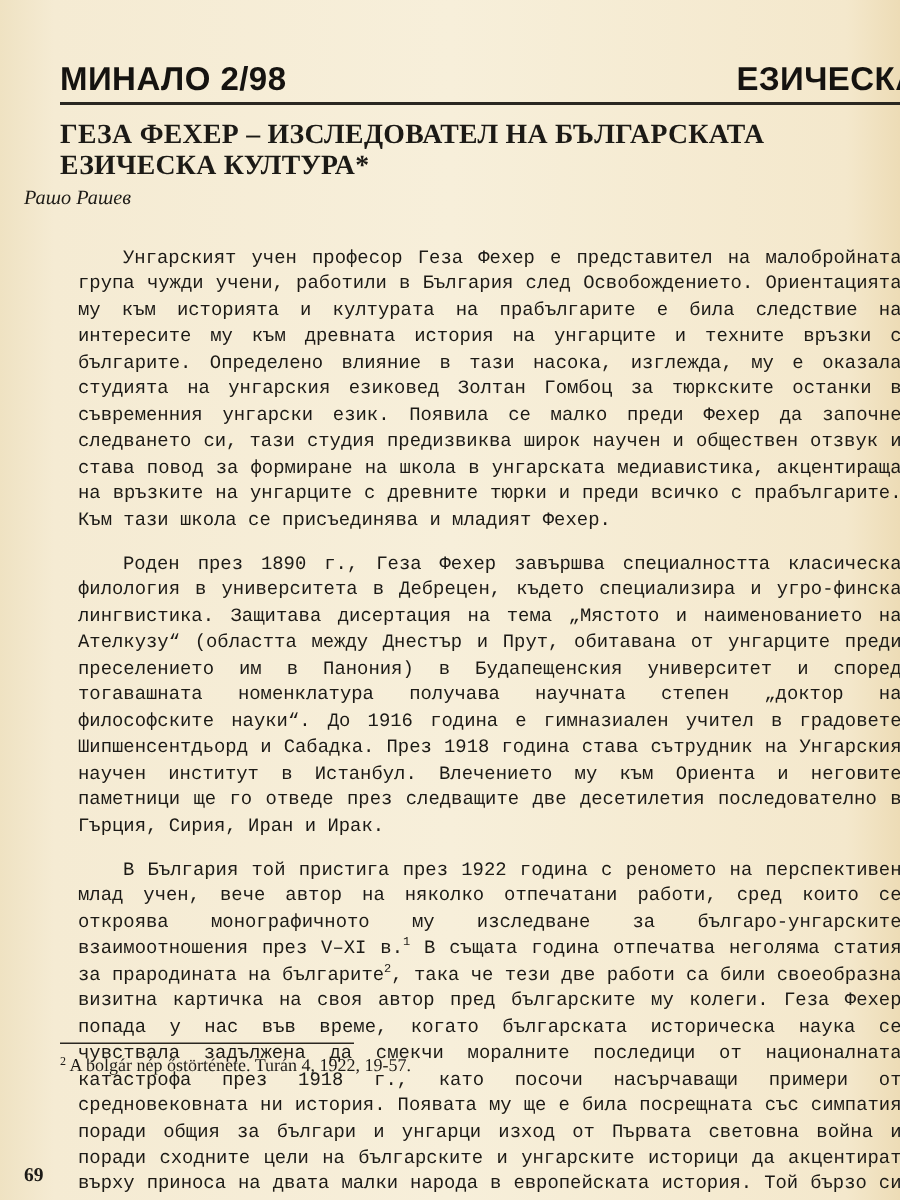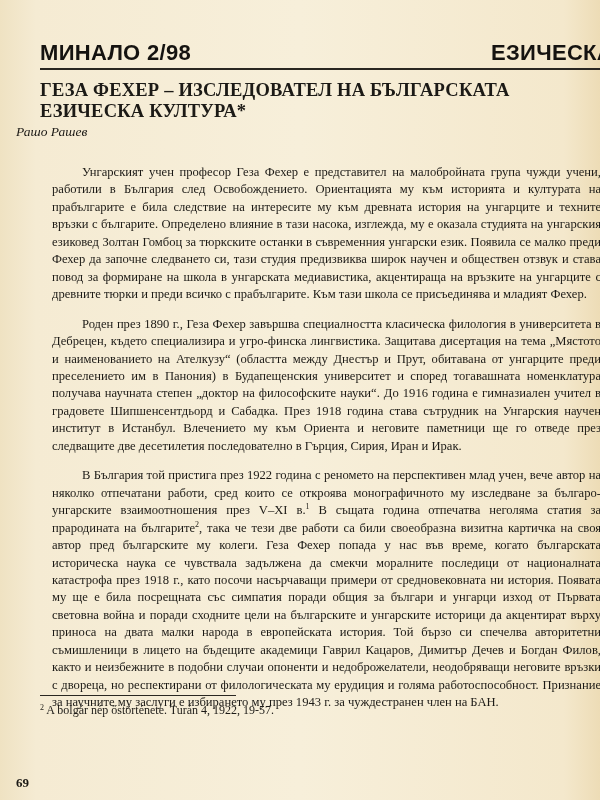--- a/index.html
+++ b/index.html
@@ -6,21 +6,21 @@
   body{width:600px;height:800px;overflow:hidden;background:#f3e9cf;
     background:linear-gradient(90deg,#efe2c2 0%,#f5ebd3 6%,#f7efda 50%,#f4e8cc 94%,#eddcb6 100%);
     font-family:"Liberation Serif","DejaVu Serif",serif;color:#1c1a16;position:relative;}
   .page{position:absolute;left:16px;top:0;width:600px;height:800px;padding-left:20px;}
   .header{position:absolute;left:24px;right:23px;top:40px;height:26px;display:flex;justify-content:space-between;align-items:flex-end;
     font-family:"Liberation Sans","DejaVu Sans",sans-serif;font-weight:bold;font-size:22px;letter-spacing:0.3px;color:#151310;}
   .header-rule{position:absolute;left:24px;right:23px;top:68px;height:0;border-top:2px solid #2a2721;}
   .title{position:absolute;left:24px;right:23px;top:80px;font-weight:bold;font-size:18.5px;line-height:21px;letter-spacing:0.2px;}
   .author{position:absolute;left:0;right:0;top:124px;text-align:left;font-style:italic;font-size:13.5px;}
   .body{position:absolute;left:24px;right:23px;top:152px;font-size:12.6px;line-height:17.45px;text-align:justify;}
-  .body p{margin:12px;text-indent:30px;}
+  .body p{margin:12px;text-indent:30px;font-family:Liberation Mono, monospace;}
   .fn-rule{position:absolute;left:24px;top:695px;width:196px;border-top:1.5px solid #2a2721;}
   .footnotes{position:absolute;left:24px;right:23px;top:700px;font-size:12px;line-height:15.5px;}
   .footnotes div{margin:0;}
   .footnotes .star{font-weight:bold;}
   .footnotes sup{font-size:8px;vertical-align:4px;}
   .pagenum{position:absolute;left:0;right:0;top:775px;text-align:left;font-weight:bold;font-size:13px;}
   .body sup{font-size:8px;vertical-align:5px;line-height:0;}
 </style>
 </head>
 <body>

